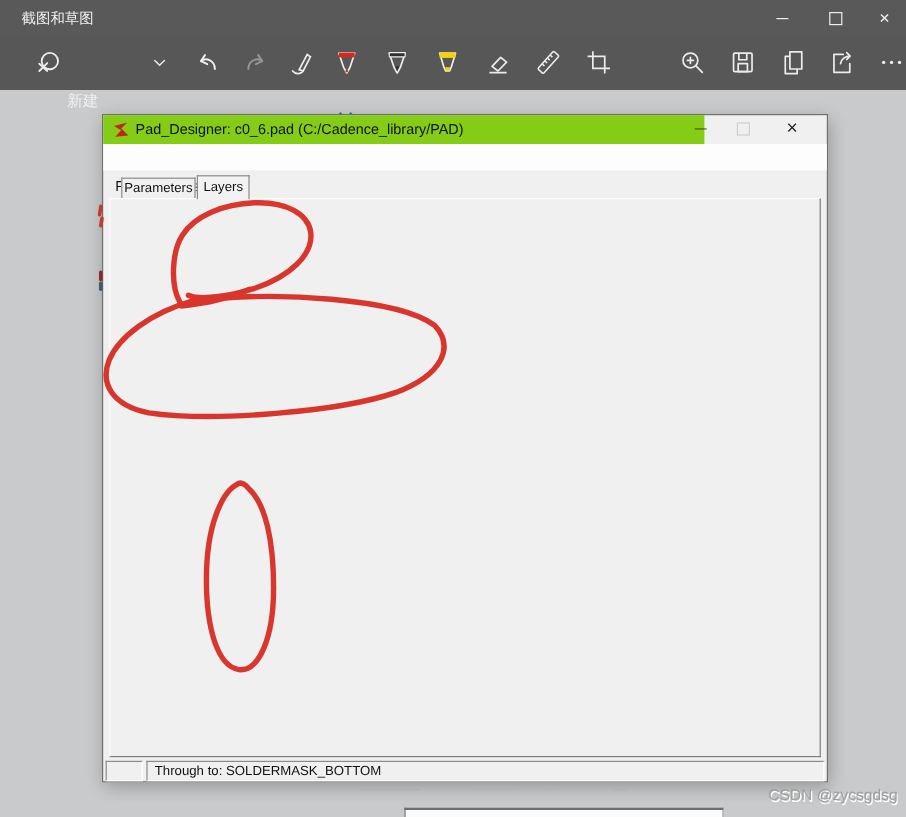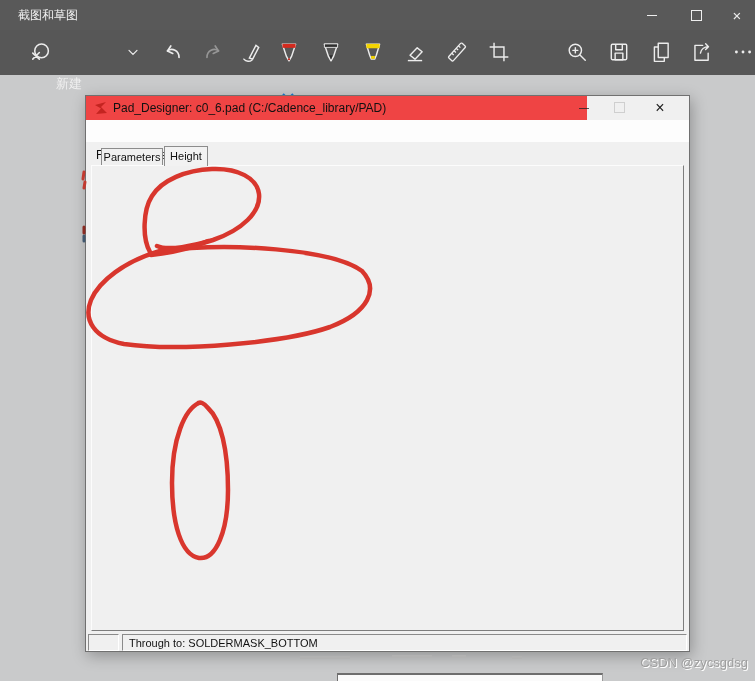--- a/index.html
+++ b/index.html
@@ -15,21 +15,21 @@
   .maxbox{width:9px;height:9px;border:1px solid #eee;display:block;}
   .closex{font-size:15px;color:#eee;line-height:1;}
   #snip-toolbar{left:0;top:30px;width:755px;height:45px;background:#575757;}
   .tbtn{top:38px;width:26px;height:28px;display:flex;align-items:center;justify-content:center;cursor:pointer;}
   .tbtn svg{display:block;}
   #new-label{left:56px;top:45px;font-size:13px;color:#f0f0f0;cursor:pointer;}
   #tool-underline{left:228px;top:71px;width:84px;height:3px;}
   
   #pad-window{left:85px;top:95px;width:605px;height:557px;background:#f0f0f0;
               border:1px solid #707070;box-shadow:2px 4px 14px rgba(0,0,0,.28);font-size:11px;color:#111;}
-  #pad-titlebar{left:0;top:0;width:501px;height:24px;background:#ef4444;}
+  #pad-titlebar{left:0;top:0;width:501px;height:24px;background:#84cc16;}
   #pad-title{left:27px;top:5px;font-size:12px;}
   .pwc{top:0;width:32px;height:23px;display:flex;align-items:center;justify-content:center;cursor:pointer;color:#222;}
   #pad-menubar{left:0;top:24px;width:603px;height:22px;background:#fdfdfd;}
   .menu-item{top:28px;font-size:12px;cursor:pointer;}
   .tab{border:1px solid #8c8c8c;background:#f0f0f0;text-align:center;font-size:11px;cursor:pointer;}
   #tab-parameters{left:15px;top:52px;width:62px;height:17px;border-bottom:none;padding-top:2px;}
   #tab-layers{left:78px;top:50px;width:44px;height:20px;border-bottom:none;background:#f2f2f2;z-index:3;padding-top:3px;font-weight:400;}
   #tabpage{left:5px;top:69px;width:593px;height:466px;background:#f0f0f0;
            border:1px solid;border-color:#fcfcfc #7d7d7d #7d7d7d #fcfcfc;z-index:1;}
   .groupbox{border:1px solid #a3a3a3;box-shadow:inset 1px 1px 0 #fff,1px 1px 0 #fff;}
@@ -240,21 +240,21 @@
       </div>
   </div>
 
   <div class="abs" id="pad-menubar">
     <span class="abs menu-item" style="left:10px;">File</span>
     <span class="abs menu-item" style="left:38px;">Reports</span>
     <span class="abs menu-item" style="left:82px;">Help</span>
   </div>
 
   <div class="abs tab" id="tab-parameters">Parameters</div>
-  <div class="abs tab" id="tab-layers">Height</div>
+  <div class="abs tab" id="tab-layers">Layers</div>
   <div class="abs" id="tabpage"></div>
 
   <div class="abs groupbox" style="left:13px;top:85px;width:497px;height:215px;">
     <span class="gtitle">Padstack layers</span>
   </div>
   <div class="abs sunken" id="chk-single" style="left:58px;top:109px;"></div>
   <span class="abs lbl" style="left:75px;top:108px;">Single layer mode</span>
 
   <div class="abs" style="left:18px;top:157px;">
     <div class="rowbtn">Bgn</div>

